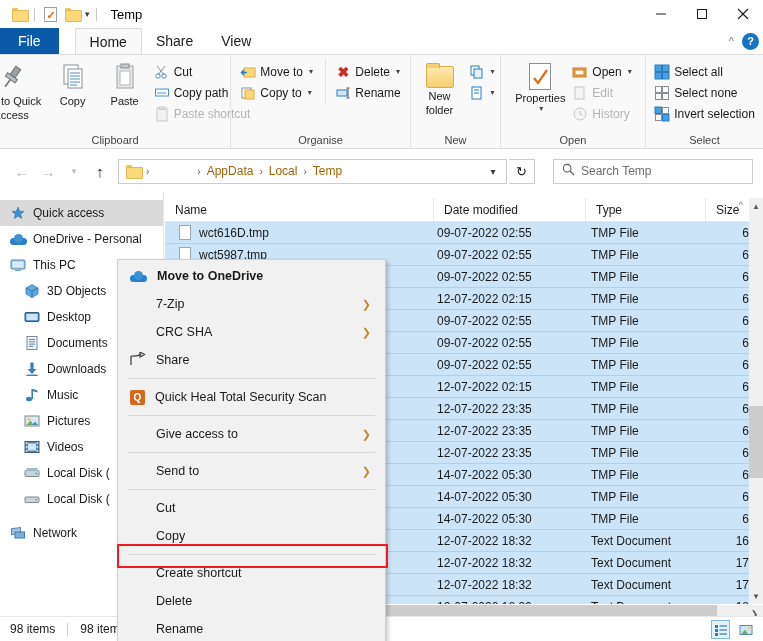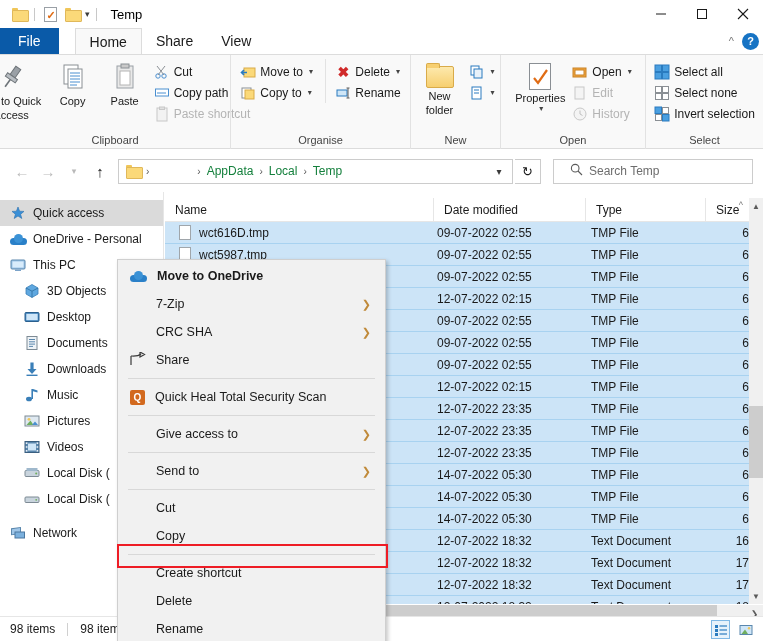--- a/index.html
+++ b/index.html
@@ -57,26 +57,26 @@
   .ic-folder-big::before{content:"";position:absolute;left:-1px;top:-4px;width:12px;height:4px;background:#f7cf70;border:1px solid #d9ab49;border-bottom:none;border-radius:2px 2px 0 0;}
   .ic-doc-lg { width:22px;height:27px;background:#fff;border:1px solid #8a8f94; position:relative; margin:2px auto 0;}
   .ic-x { color:#d02a2a; font-weight:bold; font-size:14px; line-height:16px; text-align:center; }
 
   
   .addrrow { position:absolute; left:0; top:150px; width:763px; height:42px; background:#fff; display:flex; align-items:center; padding:0 10px; gap:2px;}
   .navbtn { width:24px;height:24px; display:flex;align-items:center;justify-content:center; font-size:15px; color:#b9b9b9; }
   .navbtn.up { color:#1a1a1a; font-size:15px; }
   .navbtn.down { font-size:9px; color:#b9b9b9; }
   .addrbox { flex:1; height:25px; border:1px solid #cccccc; background:#fff; display:flex; align-items:center; padding:0 4px; margin-left:4px; }
-  .crumb { font-size:12px; color:#15803d; padding:0 4px; line-height:23px; }
+  .crumb { font-size:12px; color:#a16207; padding:0 4px; line-height:23px; }
   .crumb-sep { font-size:10px; color:#5a5a5a; padding:0 2px; }
   .addr-spacer { flex:1; }
   .addr-caret { font-size:10px; color:#3b3b3b; width:18px; text-align:center; }
   .refresh { width:26px;height:25px;border:1px solid #ccc;border-left:none; display:flex;align-items:center;justify-content:center; font-size:13px; color:#1a1a1a;}
-  .searchbox { width:200px; height:25px; border:1px solid #cccccc; background:#fff; display:flex; align-items:center; gap:6px; padding:0 16px; margin-left:10px; }
+  .searchbox { width:200px; height:25px; border:1px solid #cccccc; background:#fff; display:flex; align-items:center; gap:6px; padding:0 8px; margin-left:16px; }
   .searchbox .ph { font-size:12px; color:#6d6d6d; }
 
   
   .navpane { position:absolute; left:0; top:192px; width:164px; height:424px; background:#fff; border-right:1px solid #e6e6e6; padding-top:8px; }
   .navitem { height:26px; display:flex; align-items:center; gap:7px; font-size:12px; color:#1a1a1a; padding-left:10px; white-space:nowrap; }
   .navitem.sel { background:#dadada; }
   .navitem.lvl1 { padding-left:24px; }
   .navicon { width:16px; height:16px; flex:0 0 16px; position:relative; }
 
   

